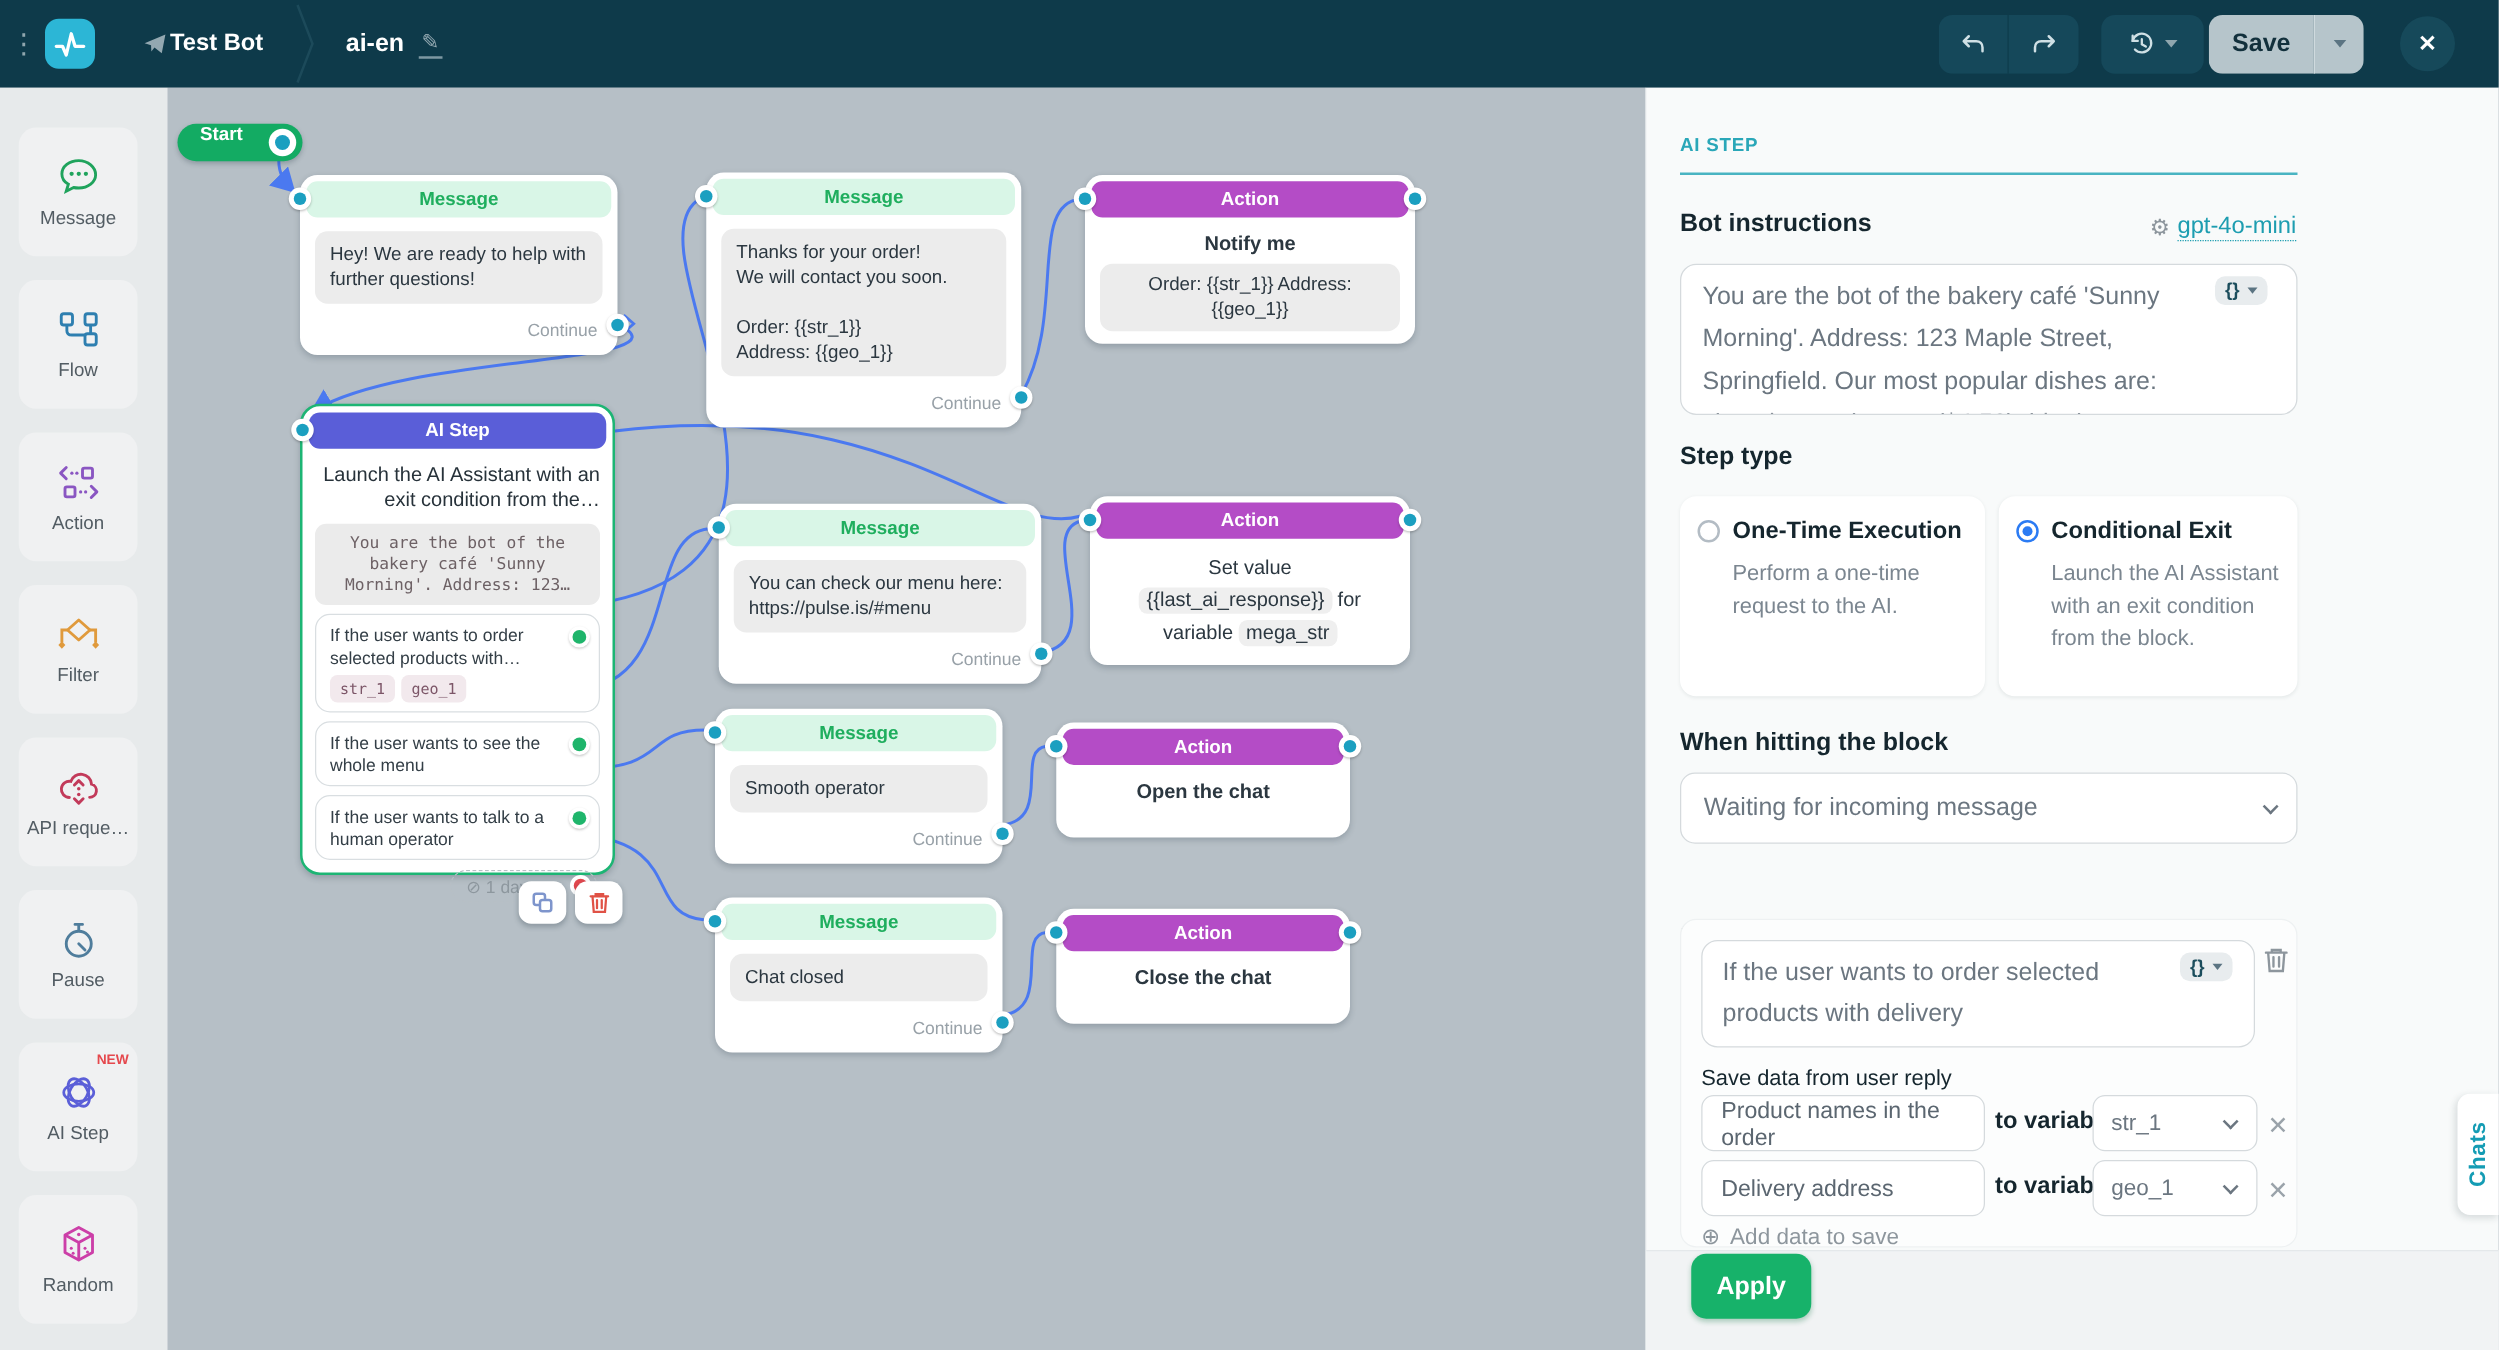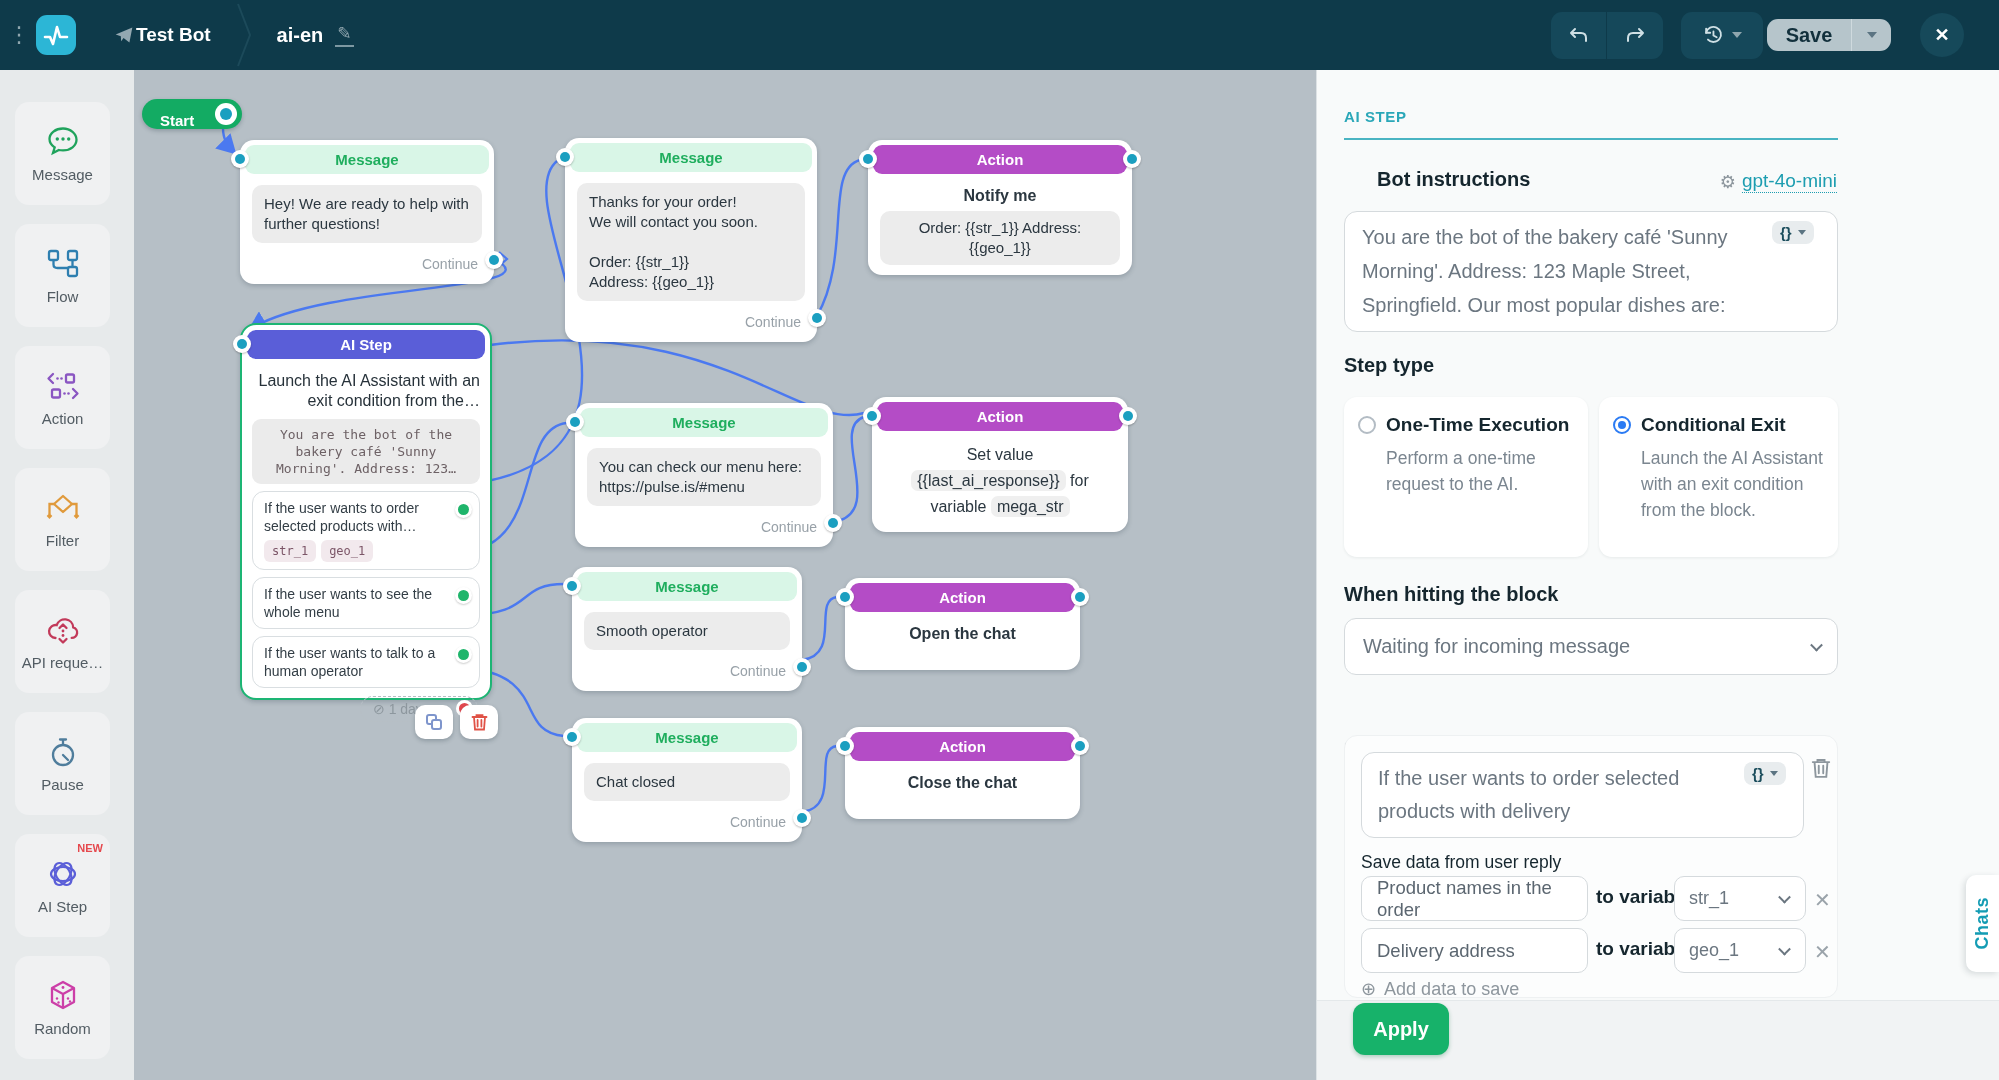--- a/index.html
+++ b/index.html
@@ -15,21 +15,21 @@
   .crumb-sep { margin:0 22px; }
   .flowname { color:#fff; font-weight:bold; font-size:20px; }
   .editpen { color:#93a8b1; font-size:17px; border-bottom:2px solid #7d98a2; padding:0 2px 1px; margin-left:12px; cursor:pointer; }
   .tb-right { position:absolute; right:0; top:0; height:70px; display:flex; align-items:center; }
   .tb-btn { background:#15485a; border-radius:11px; height:47px; display:flex; align-items:center; justify-content:center; color:#cfe0e5; cursor:pointer; }
   .undo-grp { display:flex; overflow:hidden; border-radius:11px; }
   .undo-grp .tb-btn { border-radius:0; width:56px; }
   .undo-grp .tb-btn:first-child { border-right:1px solid #0e3a4a; }
   .hist { width:82px; margin-left:18px; gap:8px; }
   .caret { width:0; height:0; border-left:5px solid transparent; border-right:5px solid transparent; border-top:6px solid #8fa6ae; }
-  .save-grp { display:flex; margin-left:4px; border-radius:11px; overflow:hidden; height:32px; cursor:pointer; }
+  .save-grp { display:flex; margin-left:4px; border-radius:11px; overflow:hidden; height:47px; cursor:pointer; }
   .save-main { background:#b6c5cb; color:#12303c; font-weight:bold; font-size:20px; display:flex; align-items:center; justify-content:center; width:84px; }
   .save-caret { background:#b6c5cb; border-left:1px solid #cfdade; width:40px; display:flex; align-items:center; justify-content:center; }
   .save-caret .caret { border-top-color:#5b7482; }
   .close-x { width:44px; height:44px; border-radius:50%; background:#16495a; color:#fff; font-size:18px; font-weight:bold; display:flex; align-items:center; justify-content:center; margin:0 35px 0 29px; cursor:pointer; }
 
   
   .sidebar { position:absolute; left:0; top:70px; width:134px; height:1010px; background:#e7eaeb; z-index:20; }
   .side-card { position:absolute; left:15px; width:95px; height:103px; background:#f0f1f2; border-radius:14px; display:flex; flex-direction:column; align-items:center; justify-content:center; gap:7px; cursor:grab; }
   .side-label { font-size:15px; color:#525c63; }
   .badge-new { position:absolute; top:8px; right:7px; color:#e5484d; font-size:11px; font-weight:bold; }
@@ -45,21 +45,21 @@
   .nhead.ai  { background:#5a5ed8; color:#fff; }
   .nbody { padding:6px 12px 4px; font-size:15px; color:#2b3740; }
   .graybox { background:#ececec; border-radius:10px; padding:9px 12px; white-space:pre-line; line-height:20px; }
   .nfoot { position:relative; display:flex; justify-content:flex-end; align-items:center; padding:9px 16px 12px; color:#98a1a8; font-size:14px; }
   .port { position:absolute; width:18px; height:18px; border-radius:50%; background:#fff; box-shadow:0 1px 2px rgba(0,0,0,.25); cursor:crosshair; z-index:6; }
   .port::after { content:""; position:absolute; inset:4px; border-radius:50%; background:#1b9fc0; }
   .port.lft { left:-9px; top:10px; }
   .port.rgt { right:-9px; top:10px; }
   .port.cont { right:-9px; top:4px; }
 
-  .startnode { position:absolute; left:142px; top:99px; width:100px; height:30px; background:#13ab63; border-radius:999px; color:#fff; font-weight:bold; font-size:15px; display:flex; align-items:flex-end; padding-left:18px; z-index:5; box-shadow:0 2px 4px rgba(23,43,54,.25); }
+  .startnode { position:absolute; left:142px; top:99px; width:100px; height:30px; background:#13ab63; border-radius:999px; color:#fff; font-weight:bold; font-size:15px; display:flex; align-items:flex-start; padding-left:18px; z-index:5; box-shadow:0 2px 4px rgba(23,43,54,.25); }
   .startnode .sport { position:absolute; right:5px; top:4px; width:22px; height:22px; border-radius:50%; background:#fff; }
   .startnode .sport::after { content:""; position:absolute; inset:5px; border-radius:50%; background:#1b9fc0; }
 
   .ainode { border:2px solid #1db574; border-radius:16px; }
   .ai-title { padding:7px 10px 4px; font-size:16px; color:#27323a; text-align:right; line-height:20px; font-weight:500; }
   .ai-prompt { margin:4px 10px; background:#ebebeb; border-radius:9px; padding:7px 8px; font-size:13px; line-height:17px; color:#6d6165; text-align:center; }
   .cond { position:relative; border:1.5px solid #d9dee1; border-radius:12px; margin:7px 10px; padding:7px 34px 7px 11px; font-size:14px; line-height:18px; color:#333e46; }
   .cdot { position:absolute; right:7px; top:9px; width:17px; height:17px; border-radius:50%; background:#fff; box-shadow:0 1px 2px rgba(0,0,0,.2); cursor:crosshair; }
   .cdot::after { content:""; position:absolute; inset:3px; border-radius:50%; background:#1fb56b; }
   .tag { display:inline-block; background:#f2e9ed; color:#7c5668; font-family:"DejaVu Sans Mono",monospace; font-size:12px; padding:2px 8px; border-radius:6px; margin:5px 5px 0 0; }
@@ -423,21 +423,21 @@
   <div class="nhead act">
       <span>Action</span>
     </div>
   <div class="act-title">Close the chat</div>
 </div>
 
 <div class="panel">
   <div class="p-title">AI STEP</div>
   <div class="p-hr"></div>
 
-  <div class="p-h" style="left:27px; top:98px;margin-left:33px;">Bot instructions</div>
+  <div class="p-h" style="left:27px; top:98px;">Bot instructions</div>
   <div class="model">
     <span class="gear">⚙</span>
     <a href="#">gpt-4o-mini</a>
   </div>
 
   <div class="ta ta-instr">You are the bot of the bakery café 'Sunny Morning'. Address: 123 Maple Street, Springfield. Our most popular dishes are: chocolate croissants ($4.50), blueberry pancakes ($6.00), and</div>
   <div class="varchip" style="left:455px; top:151px;">
     <span>{}</span>
       <span class="caret"></span>
   </div>

